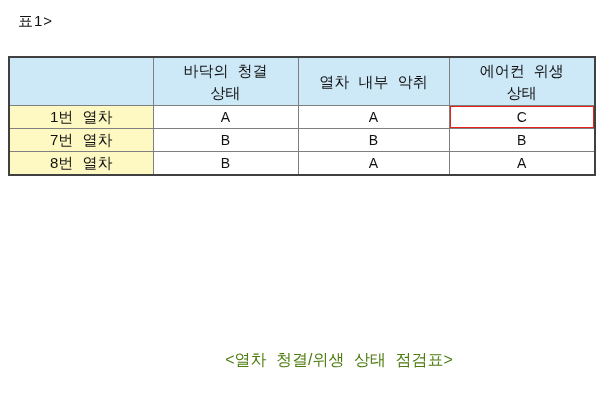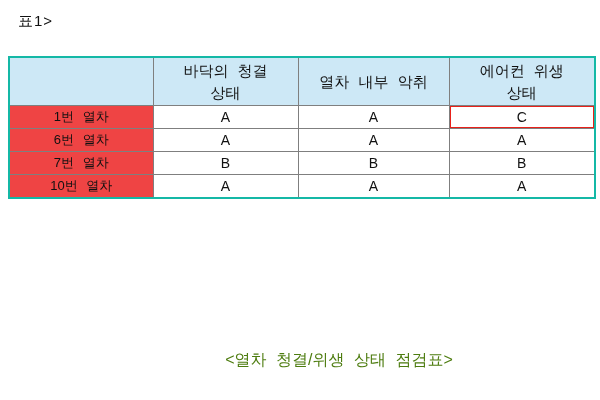--- a/index.html
+++ b/index.html
@@ -26,42 +26,42 @@
     letter-spacing: 1px;
     color: #111111;
   }
   table.inspection {
     position: absolute;
     left: 8px;
     top: 56px;
     border-collapse: collapse;
     table-layout: fixed;
     width: 586px;
-    border: 2px solid #14b8a6;
+    border: 2px solid #404040;
   }
   table.inspection th,
   table.inspection td {
     border: 1px solid #7f7f7f;
     text-align: center;
     vertical-align: middle;
     padding: 0;
     overflow: hidden;
   }
   table.inspection thead th {
     background: #cde8f6;
     height: 47px;
     font-size: 15px;
     font-weight: normal;
     white-space: pre-line;
     line-height: 22px;
     word-spacing: 5px;
   }
   table.inspection td.row-label {
-    background: #ef4444;
-    font-size: 13px;
+    background: #fef9c3;
+    font-size: 15px;
     word-spacing: 5px;
   }
   table.inspection tbody td {
     height: 22px;
     background: #ffffff;
     font-size: 14px;
     line-height: 22px;
   }
   td.cell.highlight {
     position: relative;
@@ -113,34 +113,28 @@
       </tr>
     </thead>
     <tbody>
         <tr>
           <td class="row-label">1번 열차</td>
           <td class="cell">A</td>
           <td class="cell">A</td>
           <td class="cell highlight">C</td>
         </tr>
         <tr>
-          <td class="row-label">6번 열차</td>
-          <td class="cell">A</td>
-          <td class="cell">A</td>
-          <td class="cell">A</td>
-        </tr>
-        <tr>
           <td class="row-label">7번 열차</td>
           <td class="cell">B</td>
           <td class="cell">B</td>
           <td class="cell">B</td>
         </tr>
         <tr>
-          <td class="row-label">10번 열차</td>
-          <td class="cell">A</td>
+          <td class="row-label">8번 열차</td>
+          <td class="cell">B</td>
           <td class="cell">A</td>
           <td class="cell">A</td>
         </tr>
       </tbody>
   </table>
 
   <div class="caption">&lt;열차 청결/위생 상태 점검표&gt;</div>
 
 </div>
 

